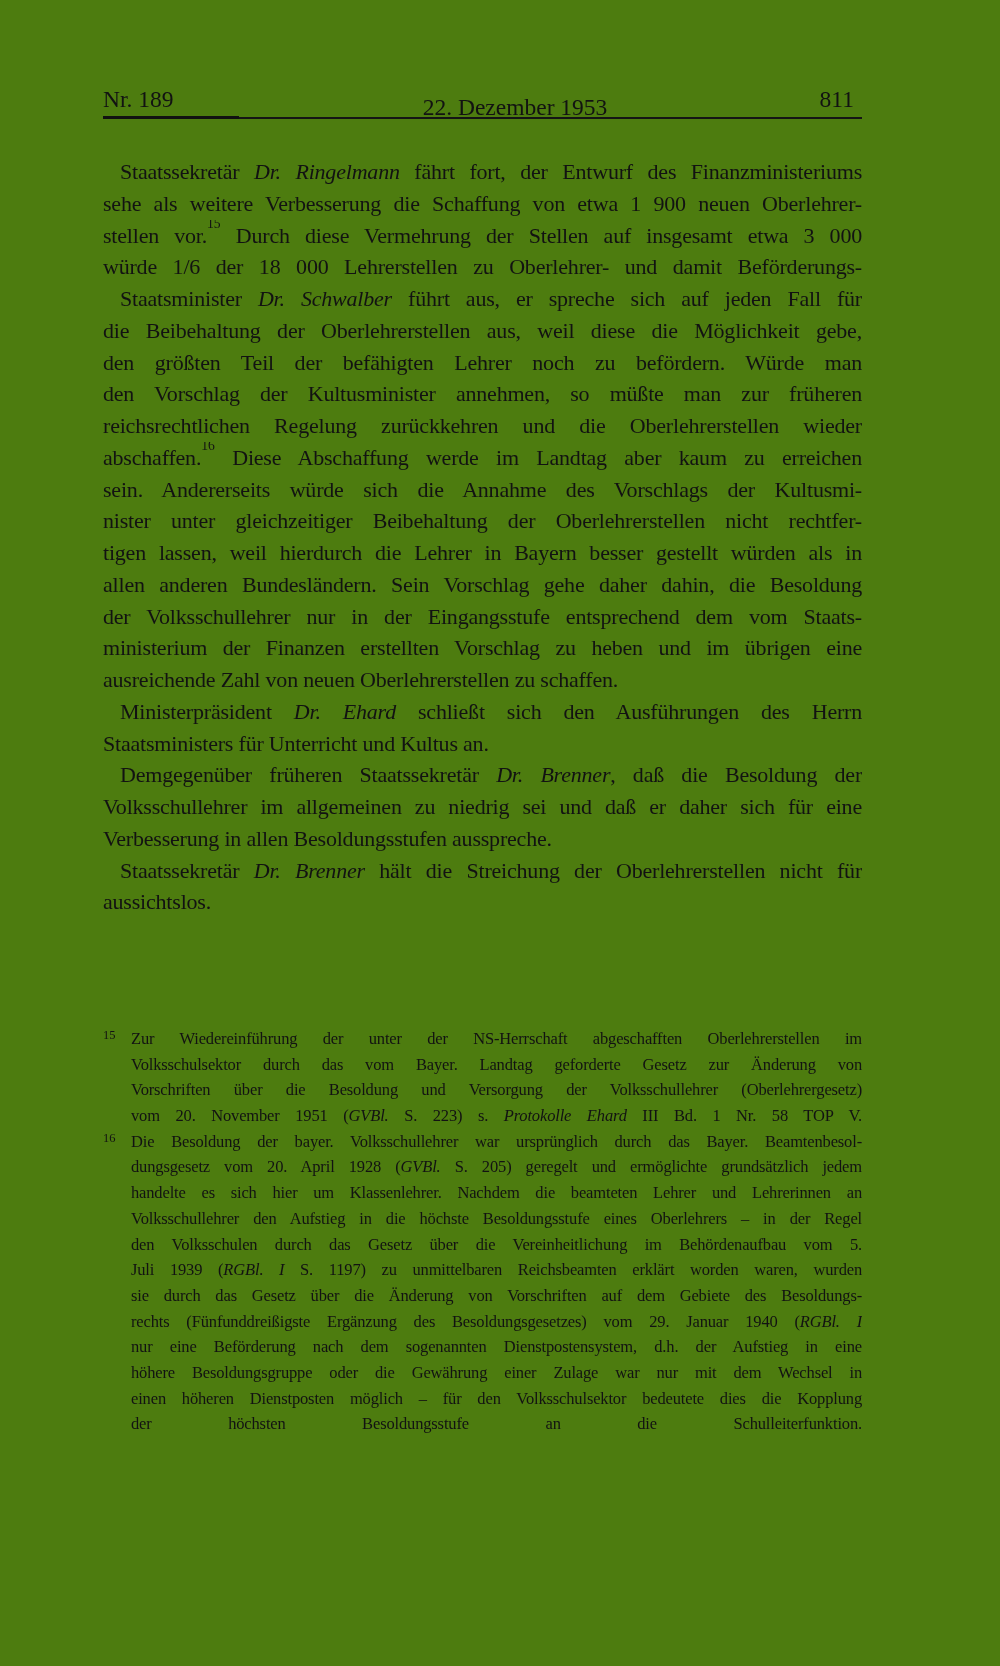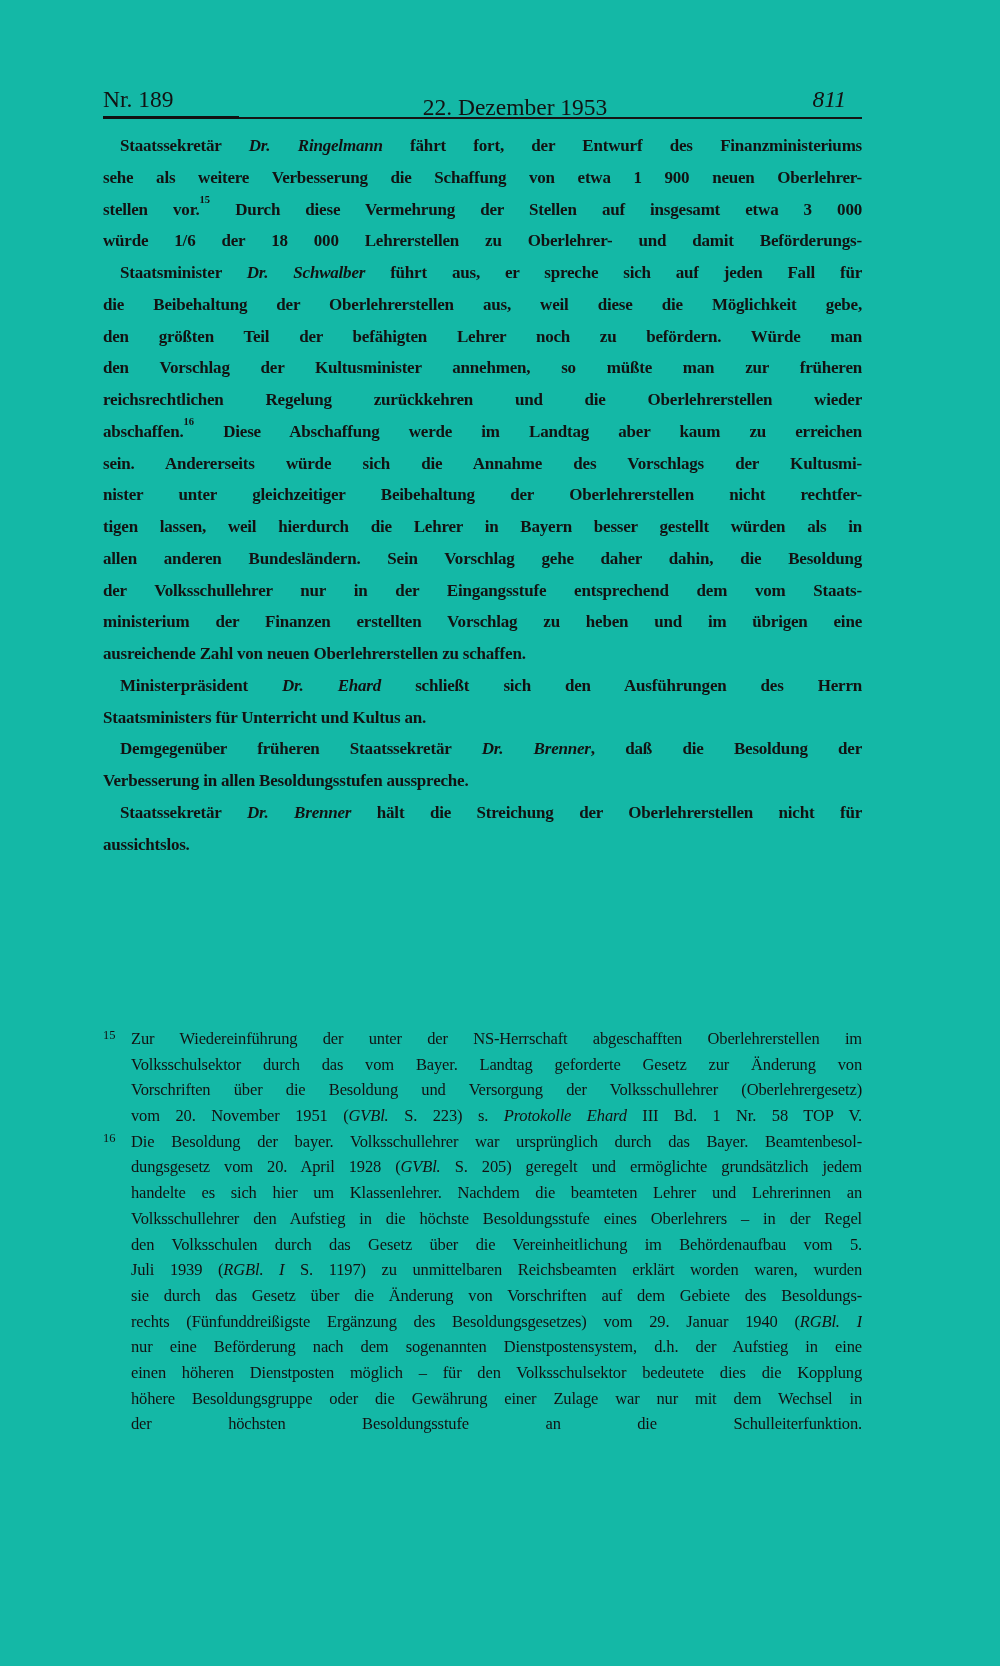--- a/index.html
+++ b/index.html
@@ -1,35 +1,35 @@
 <!DOCTYPE html>
 <html lang="de"><head>
 <meta charset="utf-8">
 <style>
   html,body{margin:0;padding:0;background:#e8e8e8;}
   .page{
     position:relative;
     width:1000px;height:1666px;
-    background:#14b8a6;
+    background:#4d7c0f;
     font-family:"Liberation Serif","DejaVu Serif",serif;
     color:#121212;
     overflow:hidden;
   }
   .content{position:absolute;left:103px;width:759px;}
 
   
   .hdr{top:84px;height:30px;font-size:23.5px;line-height:30px;}
   .hdr .h-left{position:absolute;left:0;top:0;}
   .hdr .h-center{position:absolute;left:412px;top:8px;transform:translateX(-50%);white-space:nowrap;}
-  .hdr .h-right{position:absolute;right:16px;top:0;font-style:italic;}
+  .hdr .h-right{position:absolute;right:8px;top:0;}
   .hdr-rule{position:absolute;left:103px;top:117px;width:759px;height:2px;background:#151515;}
   .hdr-rule::before{content:"";position:absolute;left:0;top:-1px;width:136px;height:3px;background:#111;}
 
   
-  .bodytext{top:130px;font-size:17px;letter-spacing:-0.2px;font-weight:bold;}
+  .bodytext{top:156px;font-size:22px;letter-spacing:-0.2px;}
   .bodytext .line{
     height:31.75px;line-height:31.75px;
     text-align:justify;text-align-last:justify;-moz-text-align-last:justify;
     overflow:hidden;white-space:nowrap;
   }
   .bodytext .line{white-space:normal;}
   .bodytext .line.first{padding-left:17px;}
   .line.last{text-align-last:left;-moz-text-align-last:left;}
 
   sup{font-size:0.62em;line-height:0;position:relative;top:-0.45em;letter-spacing:0;}
@@ -82,20 +82,21 @@
         <div class="line"><span>der Volksschullehrer nur in der Eingangsstufe entsprechend dem vom Staats-</span></div>
         <div class="line"><span>ministerium der Finanzen erstellten Vorschlag zu heben und im übrigen eine</span></div>
         <div class="line last"><span>ausreichende Zahl von neuen Oberlehrerstellen zu schaffen.</span></div>
       </div>
       <div class="para">
         <div class="line first"><span>Ministerpräsident </span><i>Dr. Ehard</i><span> schließt sich den Ausführungen des Herrn</span></div>
         <div class="line last"><span>Staatsministers für Unterricht und Kultus an.</span></div>
       </div>
       <div class="para">
         <div class="line first"><span>Demgegenüber früheren Staatssekretär </span><i>Dr. Brenner</i><span>, daß die Besoldung der</span></div>
+        <div class="line"><span>Volksschullehrer im allgemeinen zu niedrig sei und daß er daher sich für eine</span></div>
         <div class="line last"><span>Verbesserung in allen Besoldungsstufen ausspreche.</span></div>
       </div>
       <div class="para">
         <div class="line first"><span>Staatssekretär </span><i>Dr. Brenner</i><span> hält die Streichung der Oberlehrerstellen nicht für</span></div>
         <div class="line last"><span>aussichtslos.</span></div>
       </div>
     </div>
 
   <div class="content footnotes" id="footnotes">
       <div class="footnote">
@@ -109,19 +110,19 @@
         <span class="fn-num">16</span>
         <div class="line"><span>Die Besoldung der bayer. Volksschullehrer war ursprünglich durch das Bayer. Beamtenbesol-</span></div>
         <div class="line"><span>dungsgesetz vom 20. April 1928 (</span><i>GVBl.</i><span> S. 205) geregelt und ermöglichte grundsätzlich jedem</span></div>
         <div class="line"><span>handelte es sich hier um Klassenlehrer. Nachdem die beamteten Lehrer und Lehrerinnen an</span></div>
         <div class="line"><span>Volksschullehrer den Aufstieg in die höchste Besoldungsstufe eines Oberlehrers – in der Regel</span></div>
         <div class="line"><span>den Volksschulen durch das Gesetz über die Vereinheitlichung im Behördenaufbau vom 5.</span></div>
         <div class="line"><span>Juli 1939 (</span><i>RGBl. I</i><span> S. 1197) zu unmittelbaren Reichsbeamten erklärt worden waren, wurden</span></div>
         <div class="line"><span>sie durch das Gesetz über die Änderung von Vorschriften auf dem Gebiete des Besoldungs-</span></div>
         <div class="line"><span>rechts (Fünfunddreißigste Ergänzung des Besoldungsgesetzes) vom 29. Januar 1940 (</span><i>RGBl. I</i></div>
         <div class="line"><span>nur eine Beförderung nach dem sogenannten Dienstpostensystem, d.h. der Aufstieg in eine</span></div>
+        <div class="line"><span>höhere Besoldungsgruppe oder die Gewährung einer Zulage war nur mit dem Wechsel in</span></div>
         <div class="line"><span>einen höheren Dienstposten möglich – für den Volksschulsektor bedeutete dies die Kopplung</span></div>
-        <div class="line"><span>höhere Besoldungsgruppe oder die Gewährung einer Zulage war nur mit dem Wechsel in</span></div>
         <div class="line last"><span>der höchsten Besoldungsstufe an die Schulleiterfunktion.</span></div>
       </div>
     </div>
 
 </div>
 
 </body></html>

